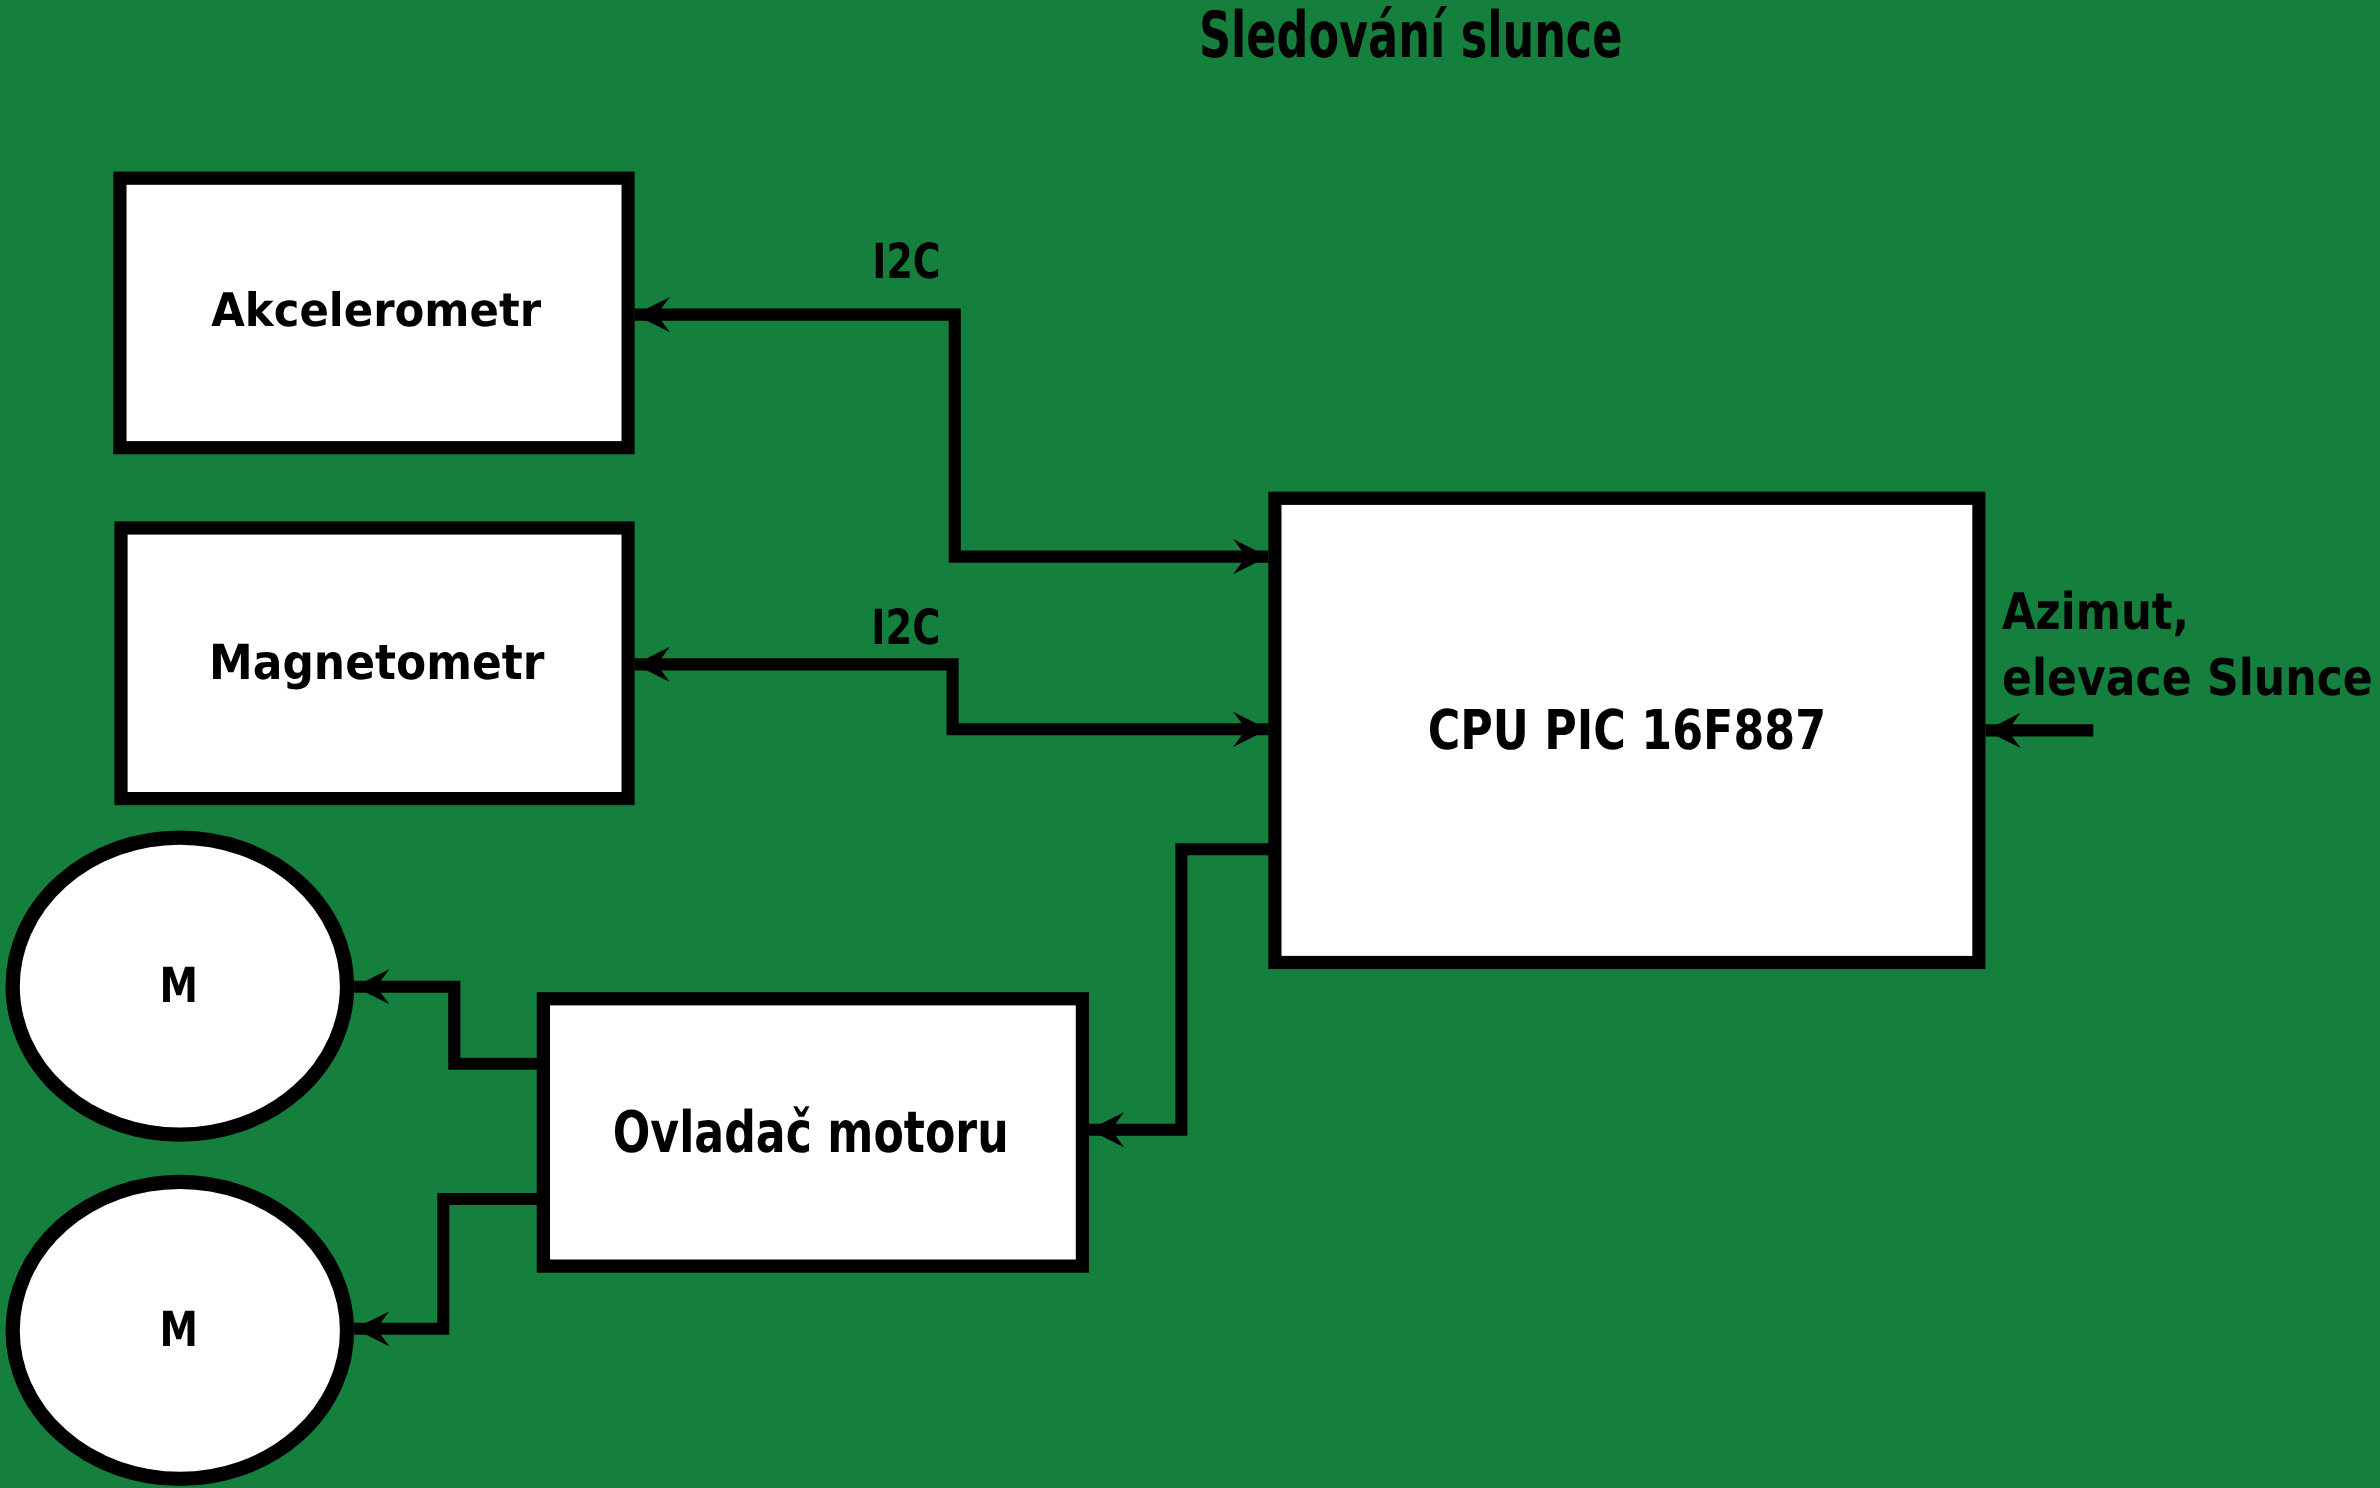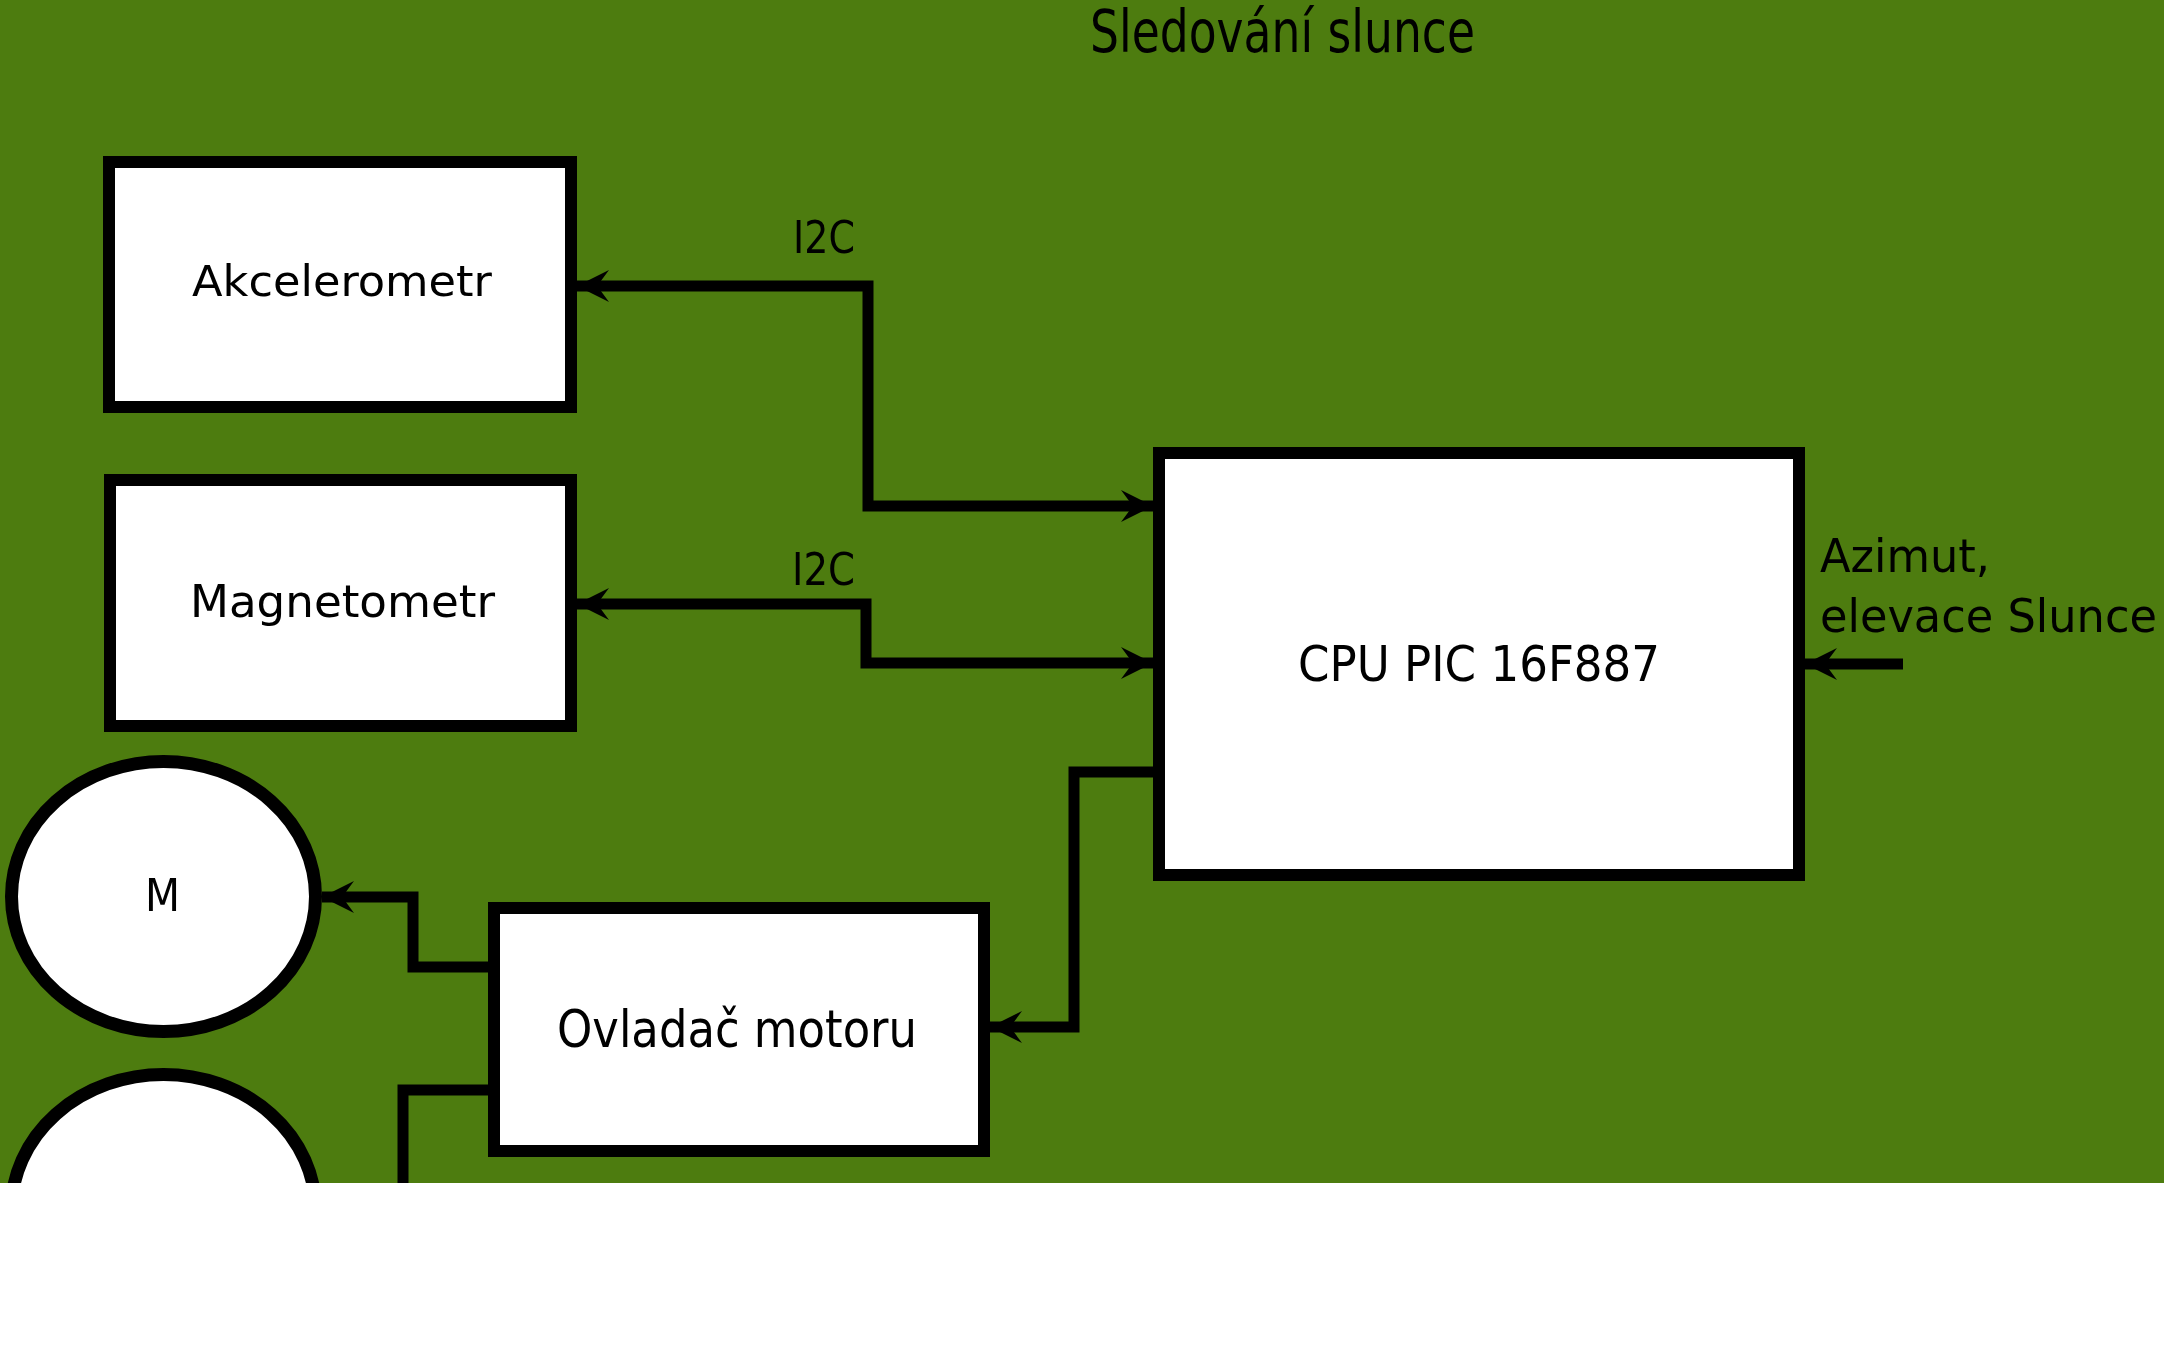--- a/index.html
+++ b/index.html
@@ -3,23 +3,24 @@
 <meta charset="utf-8">
 <style>
   html, body {
     margin: 0;
     padding: 0;
     background: #ffffff;
   }
   .diagram-stage {
     position: relative;
     width: 2164px;
-    height: 1183px;
-    background: #4d7c0f;
+    height: 1353px;
+    background: #15803d;
     overflow: hidden;
+    font-weight: bold;
   }
   svg {
     display: block;
   }
   .node-box {
     fill: #ffffff;
     stroke: #000000;
     stroke-width: 12;
   }
   .motor-circle {

